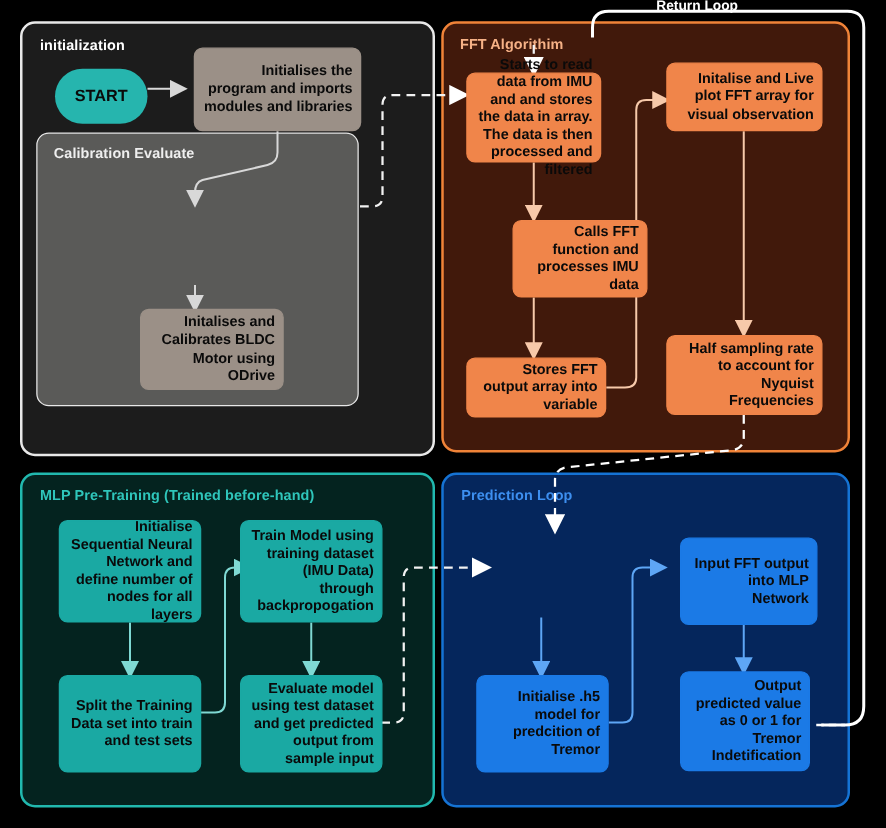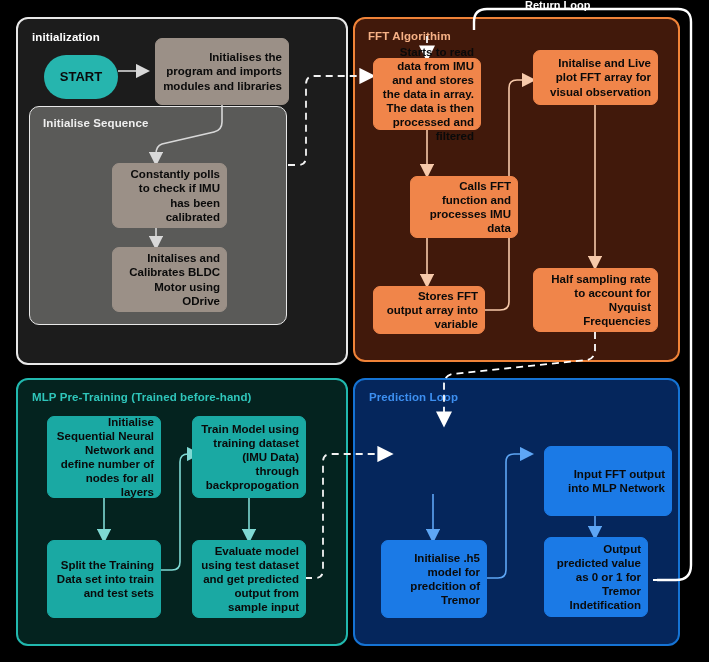--- a/index.html
+++ b/index.html
@@ -55,21 +55,21 @@
 </head>
 <body>
 
 <div id="stage">
 
   <div class="cluster" id="cl-init">
     <div class="cluster-title">initialization</div>
   </div>
 
   <div class="cluster" id="cl-calib">
-    <div class="cluster-title">Initialise Sequence</div>
+    <div class="cluster-title">Calibration Evaluate</div>
   </div>
 
   <div class="cluster" id="cl-fft">
     <div class="cluster-title">FFT Algorithim</div>
   </div>
 
   <div class="cluster" id="cl-mlp">
     <div class="cluster-title">MLP Pre-Training (Trained before-hand)</div>
   </div>
 
@@ -122,21 +122,20 @@
 
     <path d="M657,580 L676,580 Q691,580 691,565 L691,22 Q691,9 678,9 L487,9
              Q474,9 474,22 L474,30" stroke="#ffffff" stroke-width="2.4" fill="none"></path>
     <path d="M653,580 L676,580" stroke="#ffffff" stroke-width="2" fill="none" stroke-dasharray="6,4"></path>
   </svg>
 
   <div class="node pill" style="left:44px;top:55px;width:74px;height:44px;">START</div>
 
   <div class="node gray" style="left:155px;top:38px;width:134px;height:67px;">Initialises the program and imports modules and libraries</div>
 
-  <div class="node gray" style="left:112px;top:163px;width:115px;height:65px;">Constantly polls to check if IMU has been calibrated</div>
 
   <div class="node gray" style="left:112px;top:247px;width:115px;height:65px;">Initalises and Calibrates BLDC Motor using ODrive</div>
 
   <div class="node orange" style="left:373px;top:58px;width:108px;height:72px;">Starts to read data from IMU and and stores the data in array. The data is then processed and filtered</div>
 
   <div class="node orange" style="left:373px;top:176px;width:108px;height:62px;margin-left:37px;">Calls FFT function and processes IMU data</div>
 
   <div class="node orange" style="left:373px;top:286px;width:112px;height:48px;">Stores FFT output array into  variable</div>
 
   <div class="node orange" style="left:533px;top:50px;width:125px;height:55px;">Initalise and Live plot FFT array for visual observation</div>
@@ -147,19 +146,19 @@
 
   <div class="node teal" style="left:47px;top:540px;width:114px;height:78px;">Split the Training Data set into train and test sets</div>
 
   <div class="node teal" style="left:192px;top:416px;width:114px;height:82px;">Train Model using training dataset (IMU Data) through backpropogation</div>
 
   <div class="node teal" style="left:192px;top:540px;width:114px;height:78px;">Evaluate model using test dataset and get predicted  output from sample input</div>
 
 
   <div class="node blue" style="left:381px;top:540px;width:106px;height:78px;">Initialise .h5 model for predcition of Tremor</div>
 
-  <div class="node blue" style="left:544px;top:446px;width:128px;height:70px;">Input FFT output into MLP Network</div>
+  <div class="node blue" style="left:544px;top:430px;width:110px;height:70px;">Input FFT output into MLP Network</div>
 
   <div class="node blue" style="left:544px;top:537px;width:104px;height:80px;">Output predicted value as 0 or 1 for Tremor Indetification</div>
 
   <div class="lbl-return" style="left:525px;top:-1px;">Return Loop</div>
 
 </div>
 
 </body></html>

